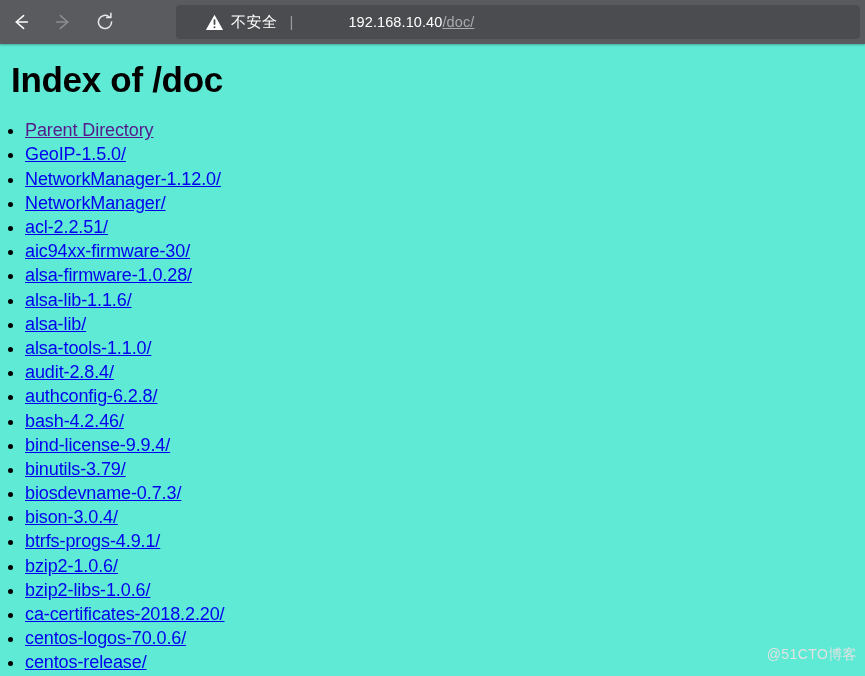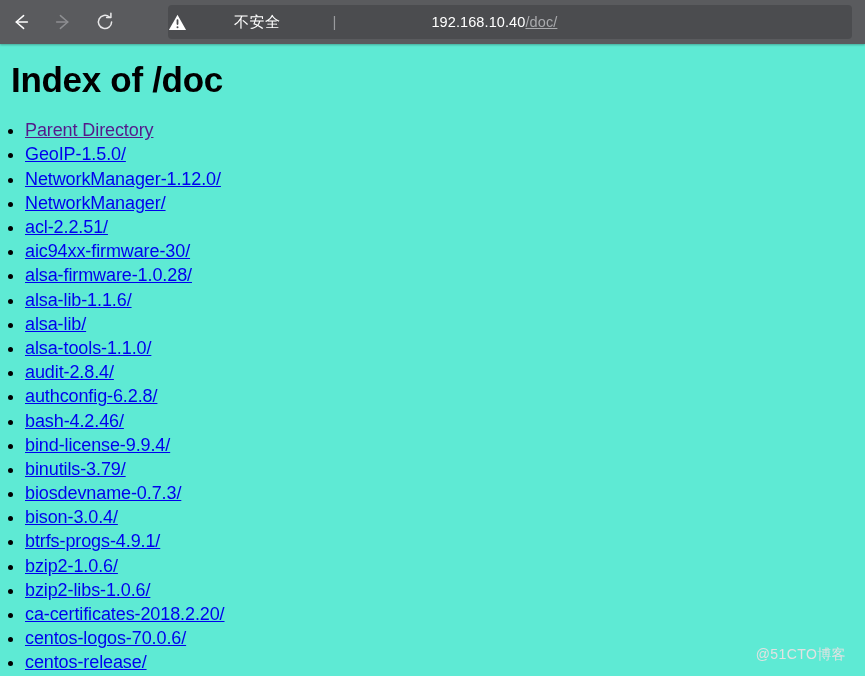--- a/index.html
+++ b/index.html
@@ -34,31 +34,30 @@
     height: 44px;
     display: flex;
     align-items: center;
     justify-content: center;
     flex: 0 0 auto;
   }
   .nav-btn svg { display: block; }
 
   #address-bar {
     position: absolute;
-    left: 168px;
+    left: 176px;
     top: 5px;
     width: 684px;
     height: 34px;
     background: #4b4c4f;
     border-radius: 4px;
     display: flex;
     align-items: center;
     box-sizing: border-box;
-    padding-left: 0;
-    gap: 40px;
+    padding-left: 29px;
   }
   #warning-icon {
     flex: 0 0 auto;
     display: flex;
     align-items: center;
     margin-right: 7px;
   }
   #security-text {
     color: #ffffff;
     font-size: 15px;
@@ -118,21 +117,21 @@
     font-size: 18px;
     letter-spacing: -0.1px;
   }
   #directory-list li a.visited {
     color: #551a8b;
   }
 
   
   #watermark {
     position: absolute;
-    right: 19px;
+    right: 8px;
     bottom: 12px;
     font-size: 14px;
     color: #e2e2e2;
     letter-spacing: 0.4px;
     z-index: 10;
     user-select: none;
   }
 </style>
 </head>
 <body>

